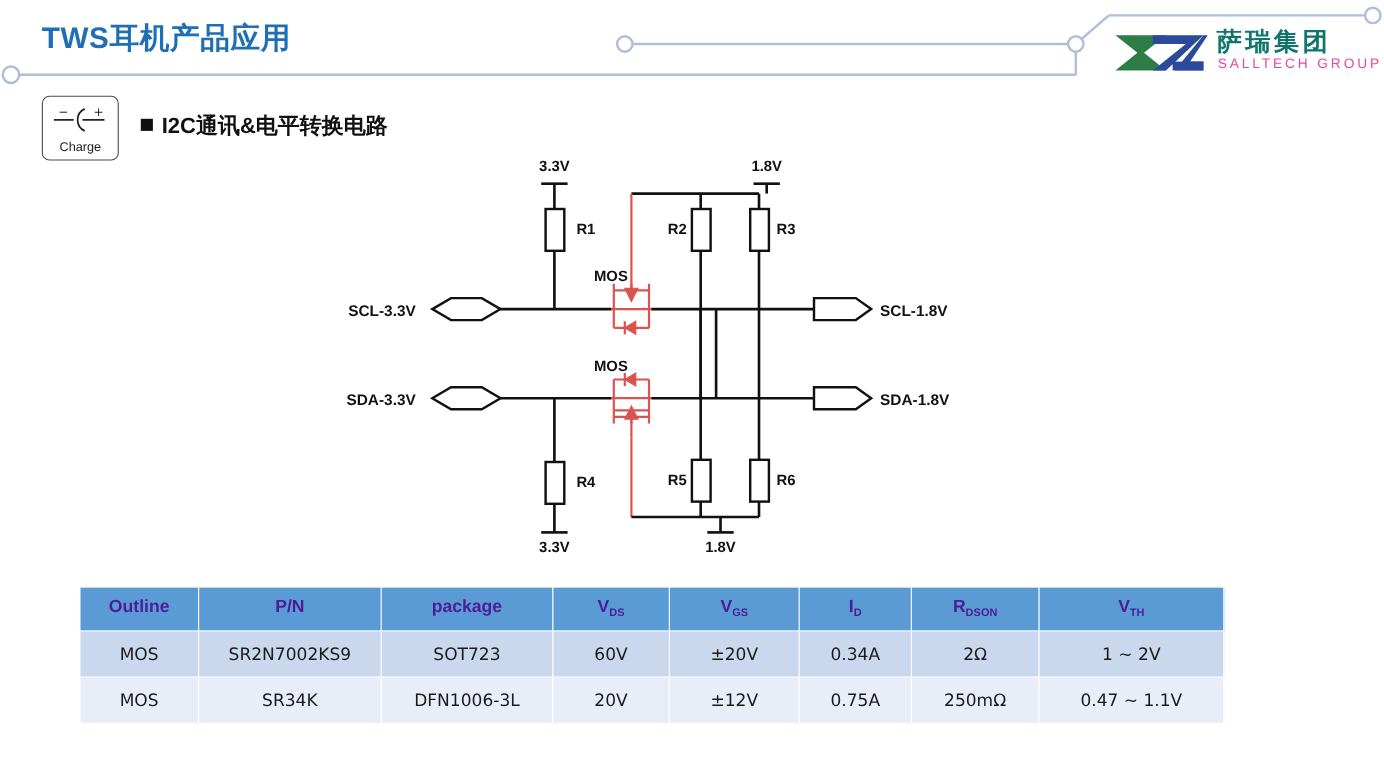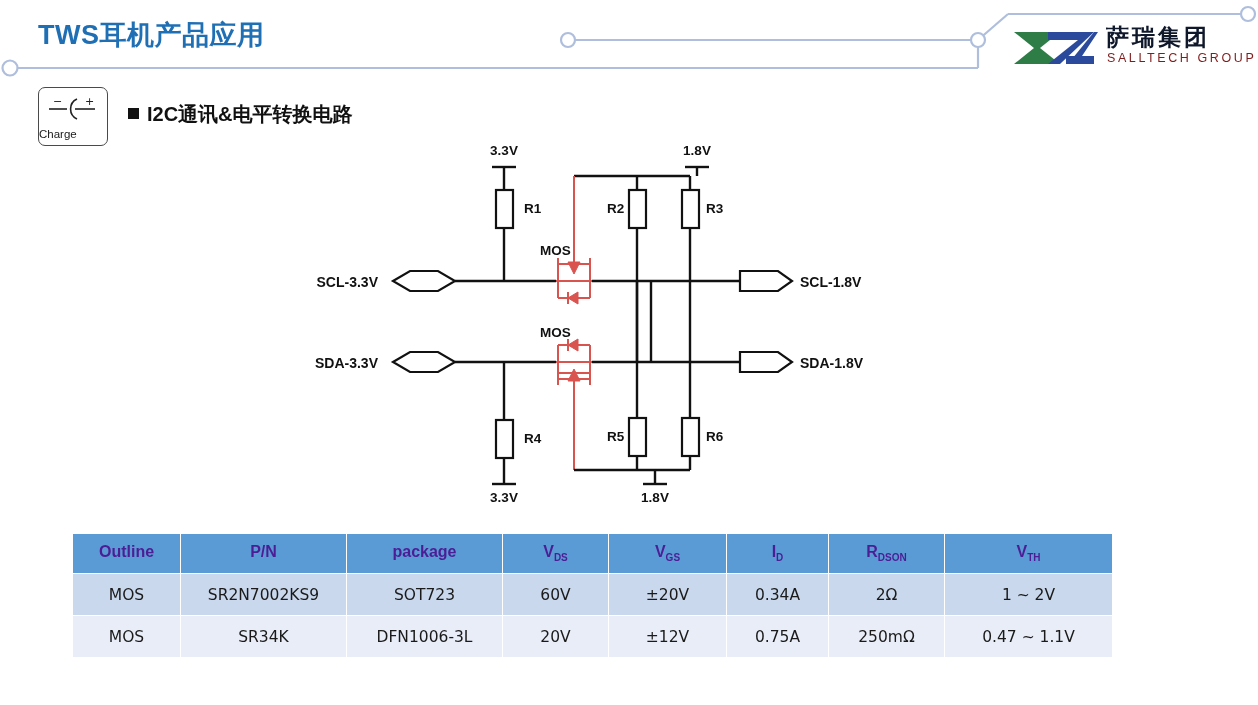--- a/index.html
+++ b/index.html
@@ -13,31 +13,31 @@
 
   
   .header-deco{position:absolute;left:0;top:0;width:1258px;height:90px;pointer-events:none;}
   .page-title{
     position:absolute;left:38px;top:17px;
     font-size:27px;font-weight:bold;color:#1F6FB5;
     letter-spacing:.5px;white-space:nowrap;
   }
   .logo{position:absolute;left:1010px;top:24px;width:240px;height:50px;}
   .logo-mark{position:absolute;left:0;top:4px;width:88px;height:40px;}
-  .logo-cn{position:absolute;left:96px;top:-2px;font-size:23px;font-weight:bold;color:#0f172a;letter-spacing:3px;white-space:nowrap;}
-  .logo-en{position:absolute;left:97px;top:27px;font-size:12.5px;color:#7f1d1d;letter-spacing:2.6px;white-space:nowrap;}
+  .logo-cn{position:absolute;left:96px;top:-2px;font-size:23px;font-weight:bold;color:#0f766e;letter-spacing:3px;white-space:nowrap;}
+  .logo-en{position:absolute;left:97px;top:27px;font-size:12.5px;color:#ec4899;letter-spacing:2.6px;white-space:nowrap;}
 
   
   .charge-badge{
     position:absolute;left:38px;top:87px;width:68px;height:57px;
     border:1px solid #4a4a4a;border-radius:7px;background:#fff;
   }
   .charge-badge svg{position:absolute;left:6px;top:6px;}
   .charge-label{
-    position:absolute;left:0;right:0;bottom:5px;text-align:left;
+    position:absolute;left:0;right:0;bottom:5px;text-align:center;
     font-size:11.5px;color:#1a1a1a;
   }
   .bullet-sq{position:absolute;left:128px;top:108px;width:11px;height:11px;background:#111;}
   .bullet-text{
     position:absolute;left:147px;top:101px;
     font-size:20px;font-weight:bold;color:#111;white-space:nowrap;
   }
 
   
   .circuit{position:absolute;left:0;top:0;width:1258px;height:520px;}

